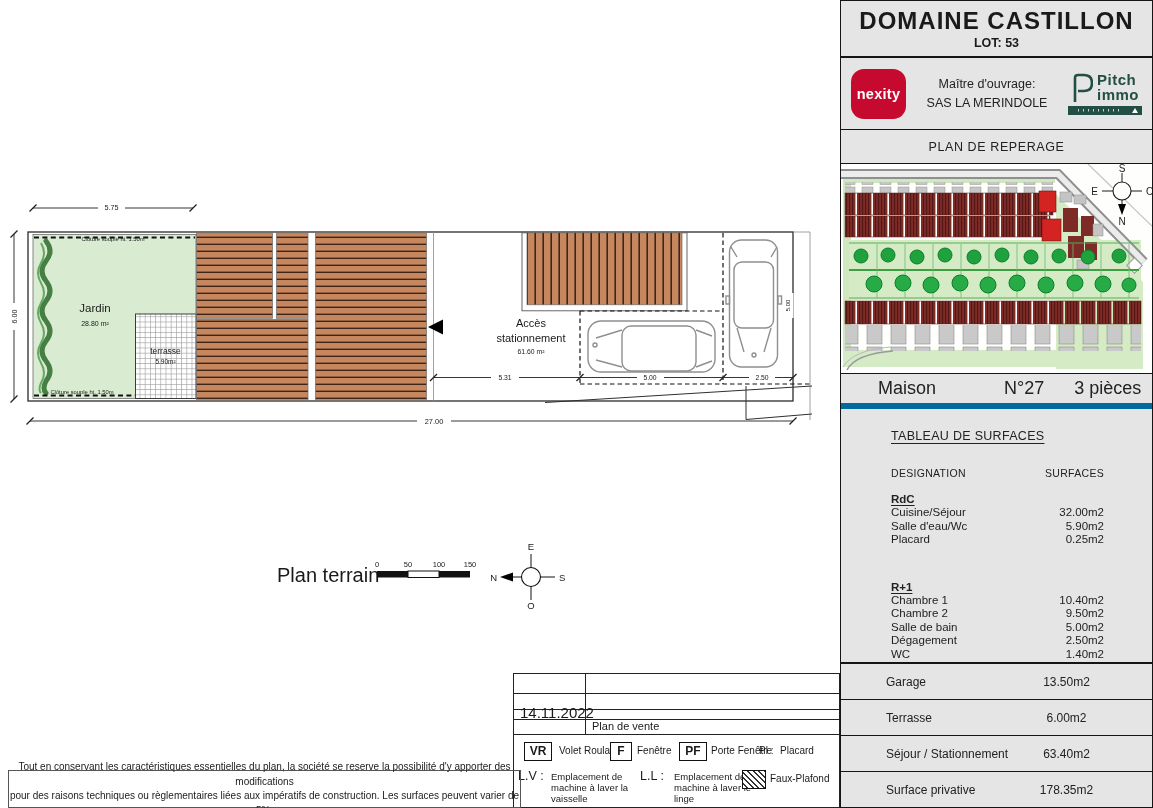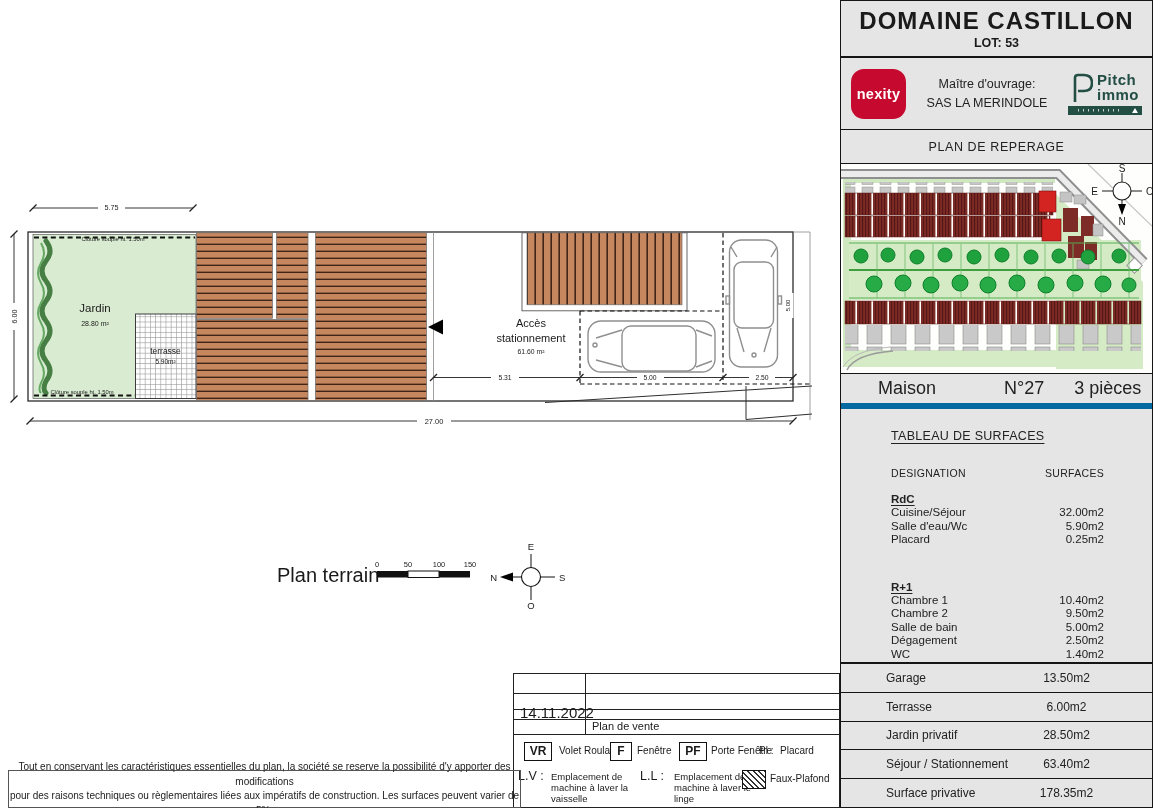--- a/index.html
+++ b/index.html
@@ -445,24 +445,20 @@
     <div class="p-totals">
       <div class="trow">
         <span class="lab">Garage</span>
           <span class="val">13.50m2</span>
       </div>
       <div class="trow">
         <span class="lab">Terrasse</span>
           <span class="val">6.00m2</span>
       </div>
       <div class="trow">
-        <span class="lab">Jardin privatif</span>
-          <span class="val">28.50m2</span>
-      </div>
-      <div class="trow">
         <span class="lab">Séjour / Stationnement</span>
           <span class="val">63.40m2</span>
       </div>
       <div class="trow">
         <span class="lab">Surface privative</span>
           <span class="val">178.35m2</span>
       </div>
     </div>
   </aside>
 </div>

